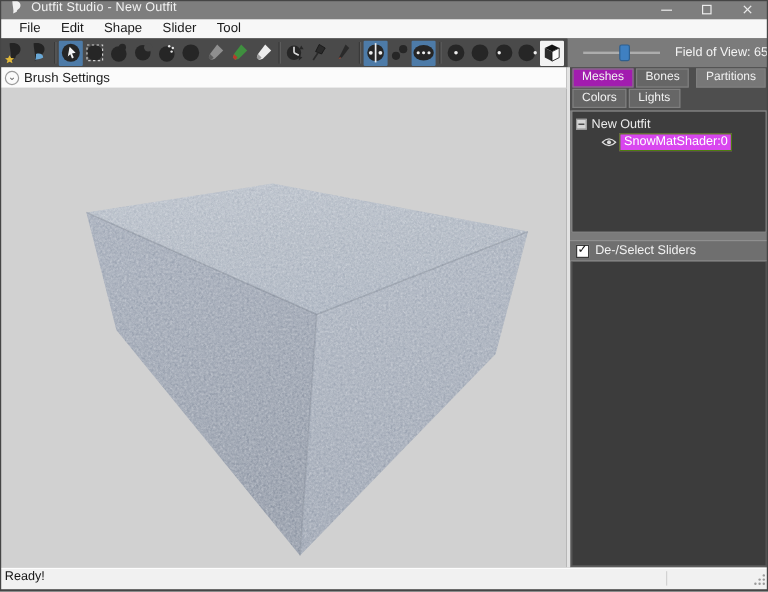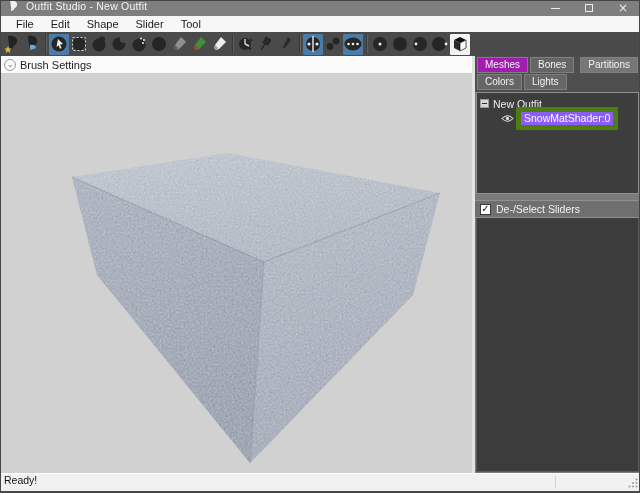--- a/index.html
+++ b/index.html
@@ -55,21 +55,21 @@
   .tab.raised { background:#777777; margin-right:0; }
   .tab-spacer { flex:1; }
 
   .tree-panel { margin:0 1px; height:102px; background:#3d3d3d; border:1px solid #8f8f8f; padding:3px 0 0 3px; overflow:hidden; }
   .tree-row { display:flex; align-items:center; height:15px; }
   .tree-row.child { padding-left:21px; }
   .expand-box { width:9px; height:9px; background:#d6d6d6; border:1px solid #9b9b9b; display:flex; align-items:center; justify-content:center; margin-right:4px; }
   .expand-minus { width:5px; height:1px; background:#2c2c2c; }
   .tree-label { font-size:10.5px; color:#ececec; white-space:nowrap; }
   .eye-icon { width:13px; height:9px; margin-right:2px; flex:0 0 auto; }
-  .selected-box { background:#8b5cf6; border:5px solid #4d7c0f; color:#ffffff; font-size:10.5px; padding:0 3px 1px 3px; white-space:nowrap; }
+  .selected-box { background:#d946ef; border:1px solid #4d7c0f; color:#ffffff; font-size:10.5px; padding:0 3px 1px 3px; white-space:nowrap; }
 
   .panel-gap { height:6px; }
   .checkbox-row { height:18px; background:#6f6f6f; border:1px solid #8f8f8f; border-left:none; border-right:none; display:flex; align-items:center; padding-left:5px; }
   .checkbox { width:11px; height:11px; background:#ffffff; border:1px solid #3a3a3a; display:flex; align-items:center; justify-content:center; margin-right:5px; font-family:"DejaVu Sans",sans-serif; font-size:10px; color:#111; line-height:1; font-weight:bold; }
   .checkbox-label { font-size:10.5px; color:#f2f2f2; }
   .slider-list { flex:1; background:#3c3c3c; margin:0 1px 1px 1px; border:1px solid #5a5a5a; border-top:none; }
 
   
   .statusbar { position:absolute; left:0; top:473px; width:640px; height:20px; background:#f1f1f1; border-top:1px solid #ffffff; border-bottom:2px solid #4a4a4a; display:flex; align-items:flex-start; }
   .status-text { font-size:10.5px; color:#141414; padding-left:4px; }
@@ -248,20 +248,27 @@
           <circle cx="15" cy="9" r="1.4" fill="#ededed"></circle>
         </svg>
       </div>
       <div class="tbtn pressed-light">
         <svg class="icon-svg" width="18" height="18" viewBox="0 0 18 18">
           <path d="M9,2 L15,5 L9,8 L3,5 Z" fill="#111111"></path>
           <path d="M3,5 L9,8 L9,16 L3,13 Z" fill="#2b2b2b"></path>
           <path d="M15,5 L9,8 L9,16 L15,13 Z" fill="#fbfbfb" stroke="#111" stroke-width="0.7"></path>
         </svg>
       </div>
+    </div>
+    <div class="toolbar-right">
+      <div class="fov-track-wrap">
+        <div class="fov-track"></div>
+        <div class="fov-thumb"></div>
+      </div>
+      <span class="fov-label">Field of View: 65</span>
     </div>
   </div>
 
   <div class="content">
 
     <div class="left-pane">
       <div class="brushbar">
         <span class="collapse-circle">⌄</span>
         <span class="brushbar-label">Brush Settings</span>
       </div>

